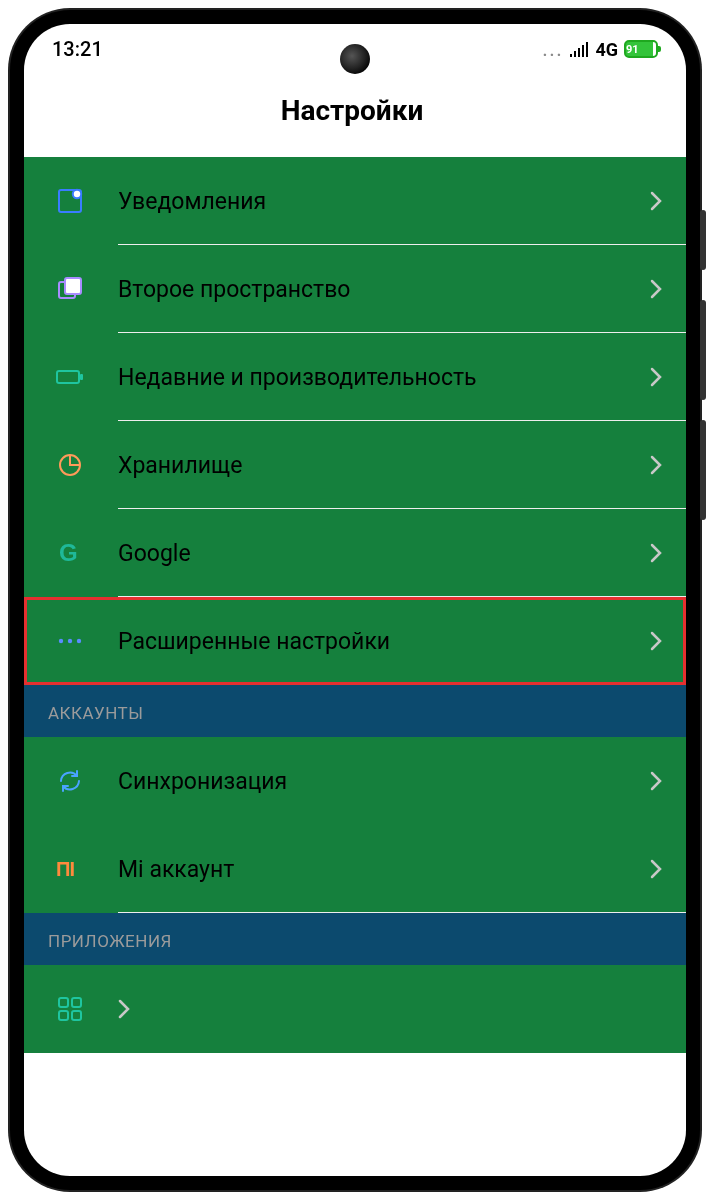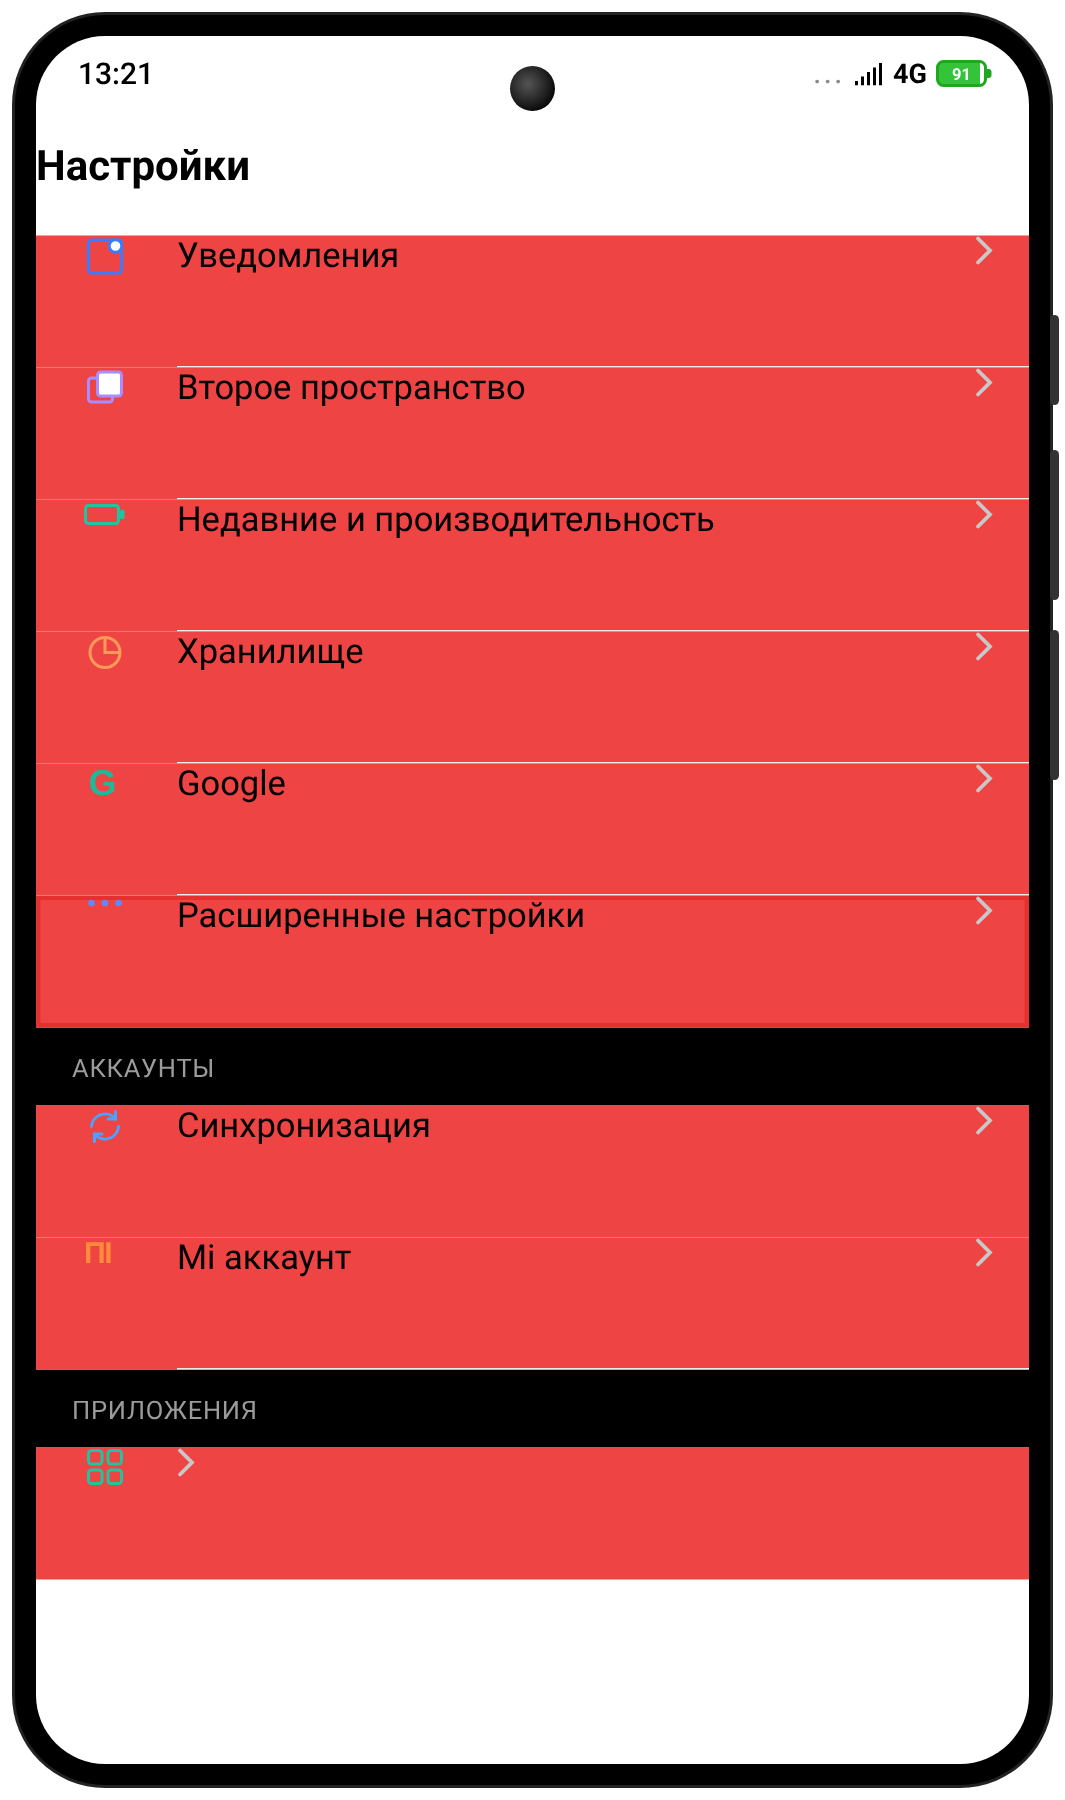--- a/index.html
+++ b/index.html
@@ -69,50 +69,49 @@
   .signal-icon, .battery-icon { display: inline-flex; align-items: center; }
   .battery {
     width: 34px;
     height: 18px;
     border: 2px solid #1fa81f;
     border-radius: 5px;
     position: relative;
     background: linear-gradient(to right, #33c43a 0%, #33c43a 91%, #fff 91%, #fff 100%);
     display: flex;
     align-items: center;
-    justify-content: center;
     font-size: 11px;
     font-weight: 700;
     color: #fff;
   }
   .battery::after {
     content: "";
     position: absolute;
     right: -5px;
     top: 4px;
     width: 3px;
     height: 6px;
     background: #1fa81f;
     border-radius: 0 2px 2px 0;
   }
   .page-title {
-    text-align: left;
+    text-align: center;
     font-size: 28px;
     font-weight: 700;
     color: #000;
     padding: 26px 6px 30px 0;
   }
   .list { width: 100%; }
   .row {
     display: flex;
-    align-items: flex-start;
+    align-items: center;
     height: 88px;
     padding: 0 24px 0 24px;
     position: relative;
-    background: #ef4444;
+    background: #15803d;
   }
   .row .icon-slot {
     width: 44px;
     display: flex;
     align-items: center;
     justify-content: center;
     margin-right: 26px;
   }
   .row .label {
     flex: 1;
@@ -127,21 +126,21 @@
     bottom: 0;
     left: 94px;
     right: 0;
     height: 1px;
     background: #eee;
   }
   .row-highlight {
     box-shadow: inset 0 0 0 3px #e53030;
   }
   .section-header {
-    background: #000000;
+    background: #0c4a6e;
     padding: 18px 24px 14px 24px;
     font-size: 17px;
     color: #9b9b9b;
     letter-spacing: 0.5px;
   }
   svg { display: block; }
   .dots3 { font-size: 18px; letter-spacing: 2px; color: #8a8a8a; }
 </style>
 </head>
 <body>

